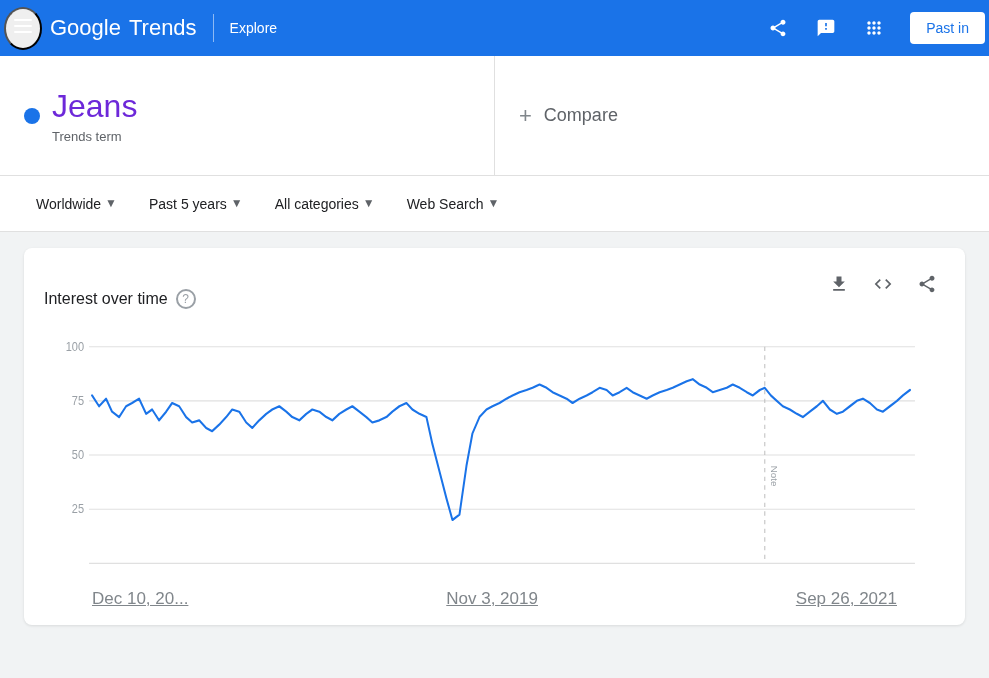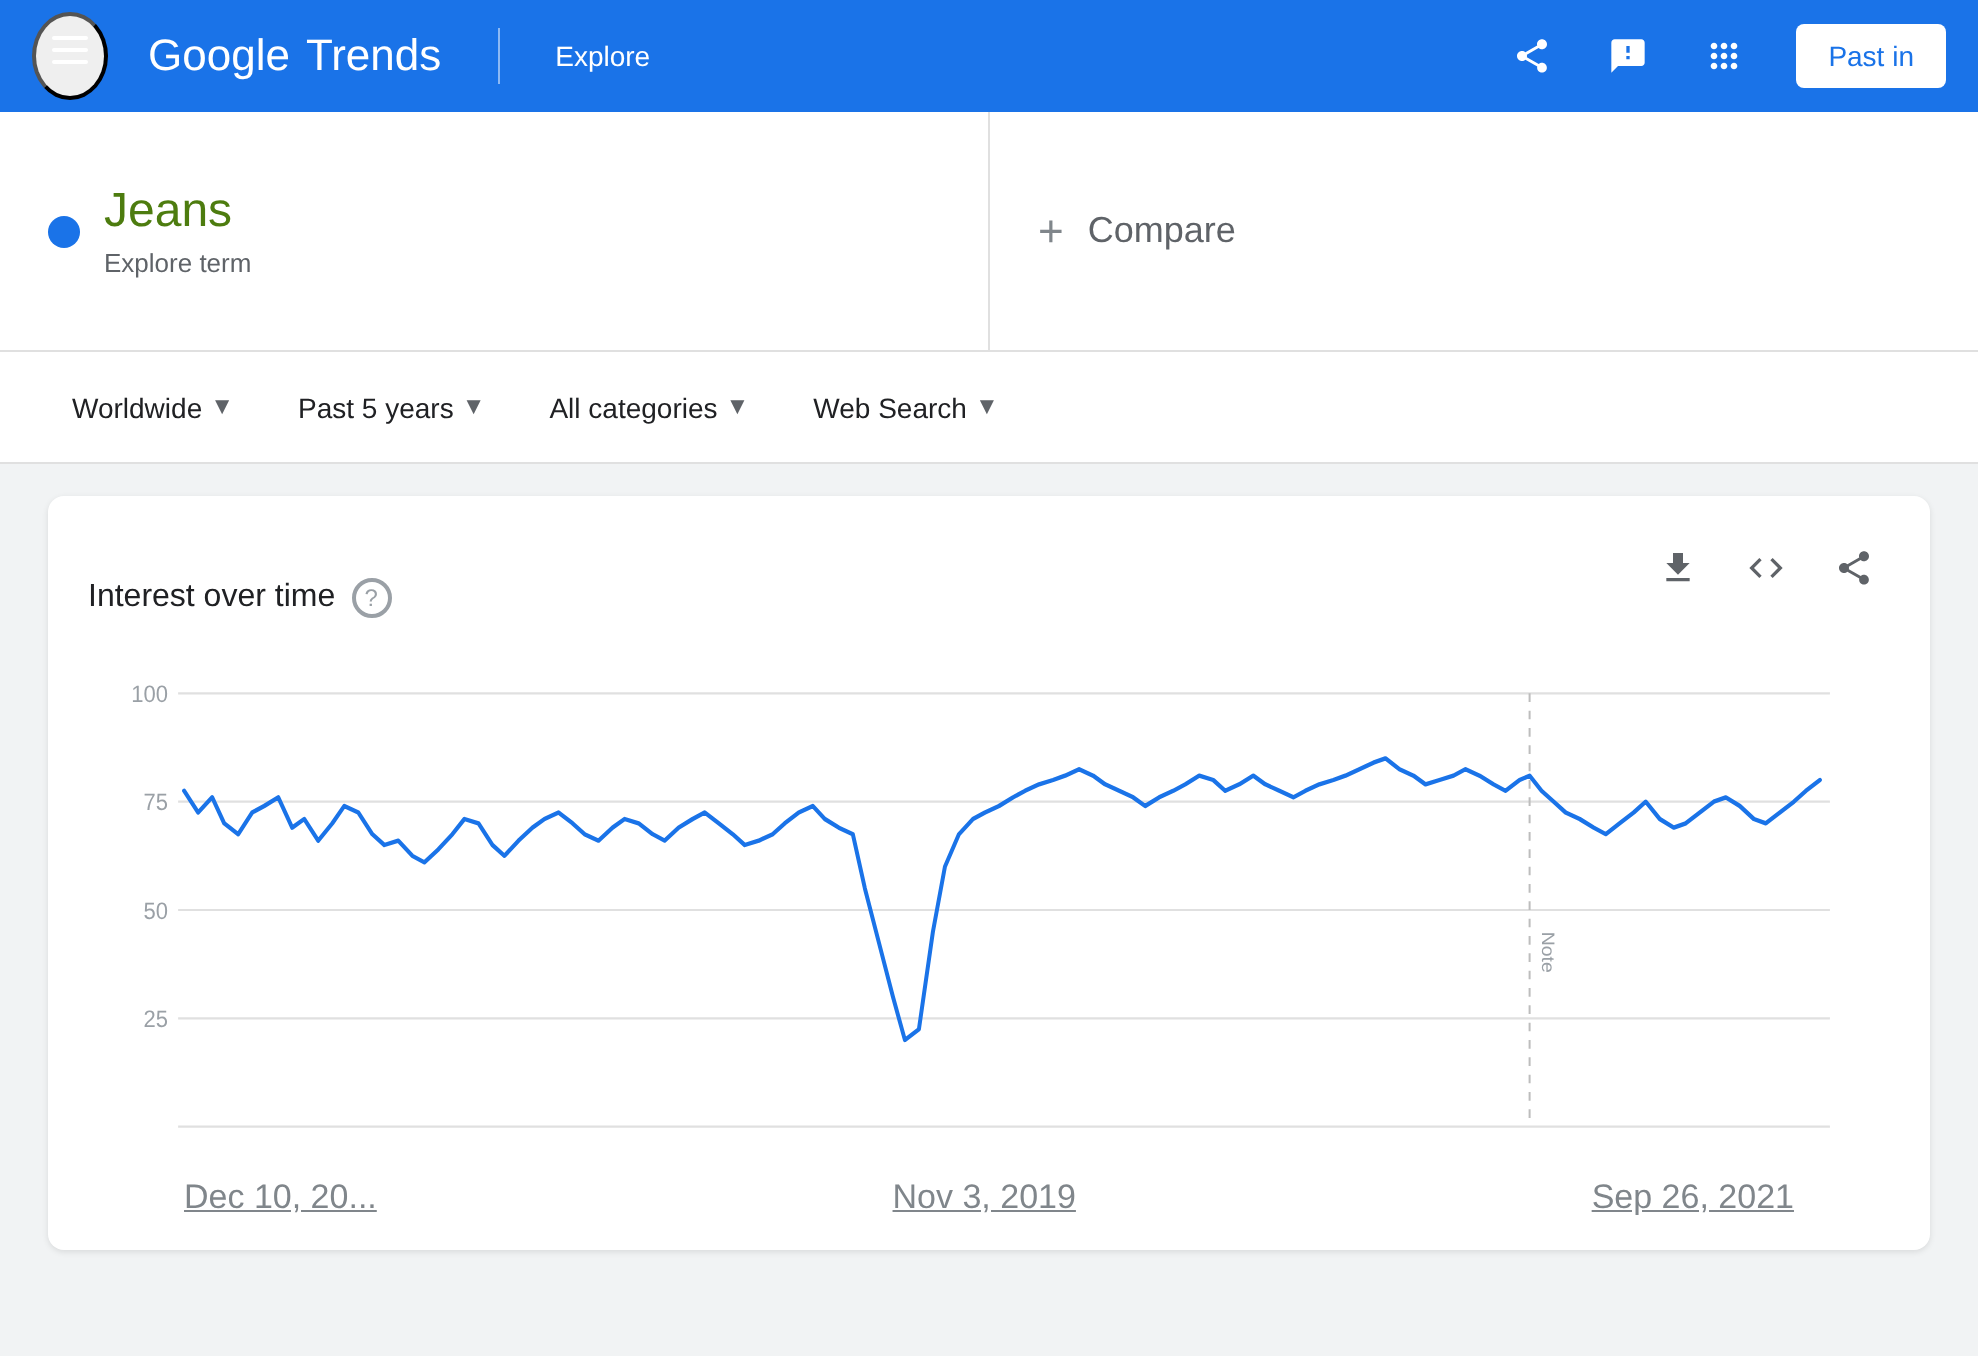--- a/index.html
+++ b/index.html
@@ -4,22 +4,22 @@
   <style>
     * { margin: 0; padding: 0; box-sizing: border-box; }
     body { font-family: 'Arial', sans-serif; background: #f1f3f4; width: 989px; min-height: 678px; overflow-x: hidden; }
 
     
     .header {
       background: #1a73e8;
       height: 56px;
       display: flex;
       align-items: center;
-      padding: 0 16px;
-      gap: 20px;
+      padding: 0 4px;
+      gap: 8px;
     }
     .header-menu-icon {
       color: white;
       font-size: 20px;
       cursor: pointer;
       padding: 8px;
       border-radius: 50%;
     }
     .header-logo {
       display: flex;
@@ -90,22 +90,22 @@
     }
     .term-dot {
       width: 16px;
       height: 16px;
       border-radius: 50%;
       background: #1a73e8;
       flex-shrink: 0;
     }
     .term-info {}
     .term-name {
-      font-size: 24px;
-      color: #4d7c0f;
+      font-size: 32px;
+      color: #6d28d9;
       font-weight: 400;
     }
     .term-type {
       font-size: 13px;
       color: #5f6368;
       margin-top: 4px;
     }
     .compare-box {
       flex: 1;
       display: flex;
@@ -266,21 +266,21 @@
     </button>
     <button class="sign-in-btn">Past in</button>
   </div>
 </header>
 
 <div class="search-section">
   <div class="search-term-box">
     <div class="term-dot"></div>
     <div class="term-info">
       <div class="term-name">Jeans</div>
-      <div class="term-type">Explore term</div>
+      <div class="term-type">Trends term</div>
     </div>
   </div>
   <div class="compare-box">
     <span class="compare-plus">+</span>
     <span>Compare</span>
   </div>
 </div>
 
 <div class="filters-bar">
   <button class="filter-dropdown">

